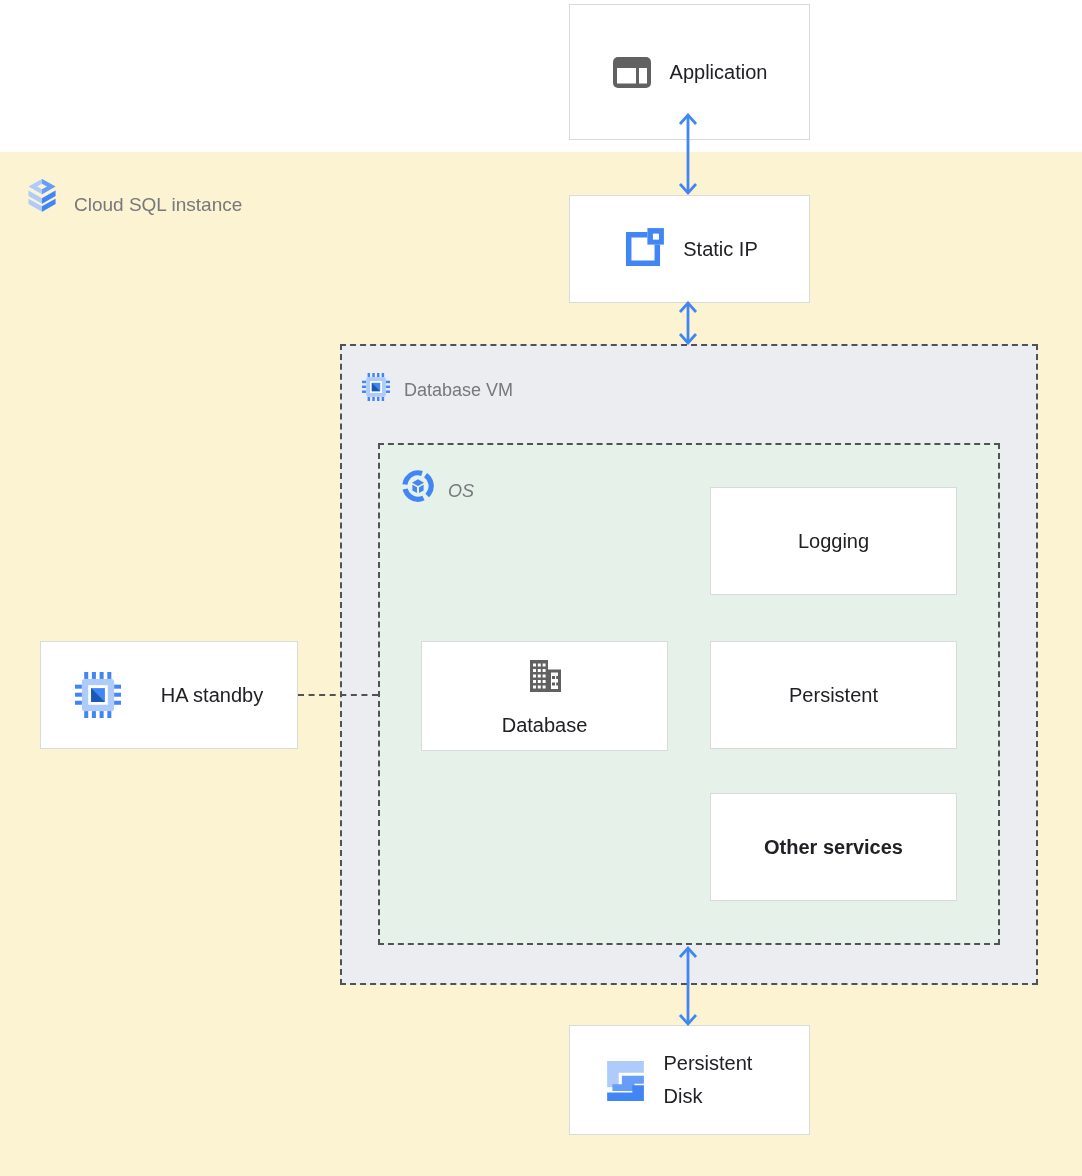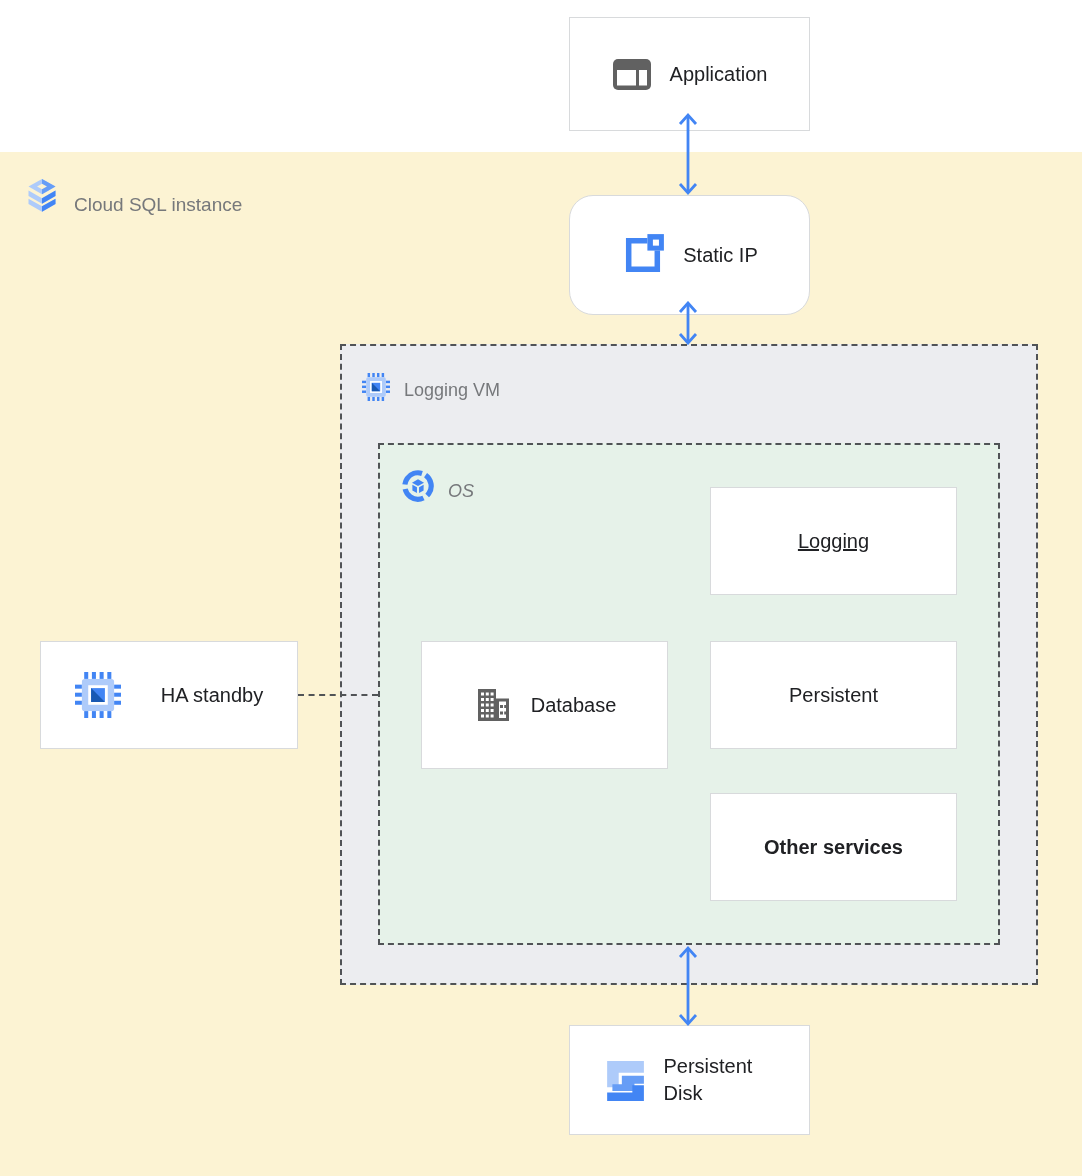--- a/index.html
+++ b/index.html
@@ -20,21 +20,21 @@
   .zone-os {
     position:absolute; left:378px; top:443px; width:622px; height:502px;
     background:#E6F2E9; border:2px dashed #505356; box-sizing:border-box;
   }
   .node {
     position:absolute; background:#ffffff; border:1px solid #D8DADC;
     box-sizing:border-box; display:flex; align-items:center; justify-content:center;
     gap:18px; font-size:20px; color:#202124;
   }
   .node .label { white-space:nowrap; }
-  .node.wrap-label .label { white-space:normal; width:112px; line-height:27px; }
+  .node.wrap-label .label { white-space:normal; width:112px; line-height:33px; }
   .icon { display:inline-flex; flex:0 0 auto; }
   .region-label {
     position:absolute; display:flex; align-items:flex-end; gap:14px; color:#76787B;
   }
   .region-label .label { white-space:nowrap; }
   .varrow { position:absolute; left:676px; }
   .varrow path { stroke:#4285F4; stroke-width:2.8; fill:none; }
   .dash-connector {
     position:absolute; left:298px; top:694px; width:80px; height:0;
     border-top:2px dashed #505356;
@@ -80,51 +80,51 @@
         <rect x="34" y="11" width="6" height="3.5"></rect>
           <rect x="34" y="18" width="6" height="3.5"></rect>
         <rect x="34" y="25" width="6" height="3.5"></rect>
       </g>
       <rect x="6" y="6" width="28" height="28" rx="2.5" fill="#AECBFA"></rect>
       <rect x="11.5" y="11.5" width="17" height="17" fill="#ffffff"></rect>
       <rect x="14" y="14" width="12" height="12" fill="#4285F4"></rect>
       <path d="M14 14 L26 26 L14 26 Z" fill="#1959B3"></path>
     </svg>
   </span>
-  <span class="label">Logging VM</span>
+  <span class="label">Database VM</span>
 </div>
 
 <div class="region-label" style="left:402px; top:470px; height:32px; font-size:18px;font-style:italic;">
   <span class="icon">
     <svg width="32" height="32" viewBox="0 0 40 40">
       <g transform="rotate(-55 20 20)">
         <circle cx="20" cy="20" r="16.5" fill="none" stroke="#4285F4" stroke-width="6.5" stroke-dasharray="29 5.5"></circle>
       </g>
       <g fill="#4285F4">
         <path d="M20 11.5 L27.5 15.8 L20 20.1 L12.5 15.8 Z"></path>
         <path d="M13 18.3 L18.7 21.5 L18.7 28.7 L13 25.5 Z"></path>
         <path d="M27 18.3 L21.3 21.5 L21.3 28.7 L27 25.5 Z"></path>
       </g>
     </svg>
   </span>
   <span class="label">OS</span>
 </div>
 
-<div class="node" style="left:569px; top:17px; width:241px; height:114px;">
+<div class="node" style="left:569px; top:4px; width:241px; height:136px;">
   <span class="icon">
     <svg width="40" height="33" viewBox="0 0 40 33">
       <rect x="1" y="1" width="38" height="31" rx="5" fill="#616161"></rect>
       <rect x="5" y="12" width="19" height="15.5" fill="#ffffff"></rect>
       <rect x="27" y="12" width="8" height="15.5" fill="#ffffff"></rect>
     </svg>
   </span>
   <span class="label">Application</span>
 </div>
 
-<div class="node" style="left:569px; top:195px; width:241px; height:120px;border-radius:24px;">
+<div class="node" style="left:569px; top:195px; width:241px; height:108px;">
   <span class="icon">
     <svg width="44" height="44" viewBox="0 0 40 40">
       <path d="M24 7 H7 V33 H33 V16" fill="none" stroke="#4285F4" stroke-width="5"></path>
       <rect x="24" y="1" width="15" height="15" fill="#4285F4"></rect>
       <rect x="29" y="6" width="5.5" height="5.5" fill="#ffffff"></rect>
     </svg>
   </span>
   <span class="label">Static IP</span>
 </div>
 
@@ -149,21 +149,21 @@
       </g>
       <rect x="6" y="6" width="28" height="28" rx="2.5" fill="#AECBFA"></rect>
       <rect x="11.5" y="11.5" width="17" height="17" fill="#ffffff"></rect>
       <rect x="14" y="14" width="12" height="12" fill="#4285F4"></rect>
       <path d="M14 14 L26 26 L14 26 Z" fill="#1959B3"></path>
     </svg>
   </span>
   <span class="label">HA standby</span>
 </div>
 
-<div class="node" style="left:421px; top:641px; width:247px; height:128px;">
+<div class="node" style="left:421px; top:641px; width:247px; height:110px;flex-direction:column;">
   <span class="icon">
     <svg width="40" height="40" viewBox="0 0 40 40">
       <rect x="5" y="4" width="18" height="32" fill="#616161"></rect>
       <g fill="#ffffff">
         <rect x="8" y="7.5" width="3" height="3"></rect>
           <rect x="12.8" y="7.5" width="3" height="3"></rect>
           <rect x="17.6" y="7.5" width="3" height="3"></rect>
         <rect x="8" y="13" width="3" height="3"></rect>
           <rect x="12.8" y="13" width="3" height="3"></rect>
           <rect x="17.6" y="13" width="3" height="3"></rect>
@@ -182,21 +182,21 @@
         <rect x="27" y="20" width="3" height="3"></rect>
           <rect x="31.2" y="20" width="3" height="3"></rect>
         <rect x="27" y="26.5" width="3" height="3"></rect>
           <rect x="31.2" y="26.5" width="3" height="3"></rect>
       </g>
     </svg>
   </span>
   <span class="label">Database</span>
 </div>
 
-<div class="node" style="left:710px; top:487px; width:247px; height:108px;text-decoration:underline;">
+<div class="node" style="left:710px; top:487px; width:247px; height:108px;">
   <span class="label">Logging</span>
 </div>
 
 <div class="node" style="left:710px; top:641px; width:247px; height:108px;">
   <span class="label">Persistent</span>
 </div>
 
 <div class="node" style="left:710px; top:793px; width:247px; height:108px;font-weight:bold;">
   <span class="label">Other services</span>
 </div>

